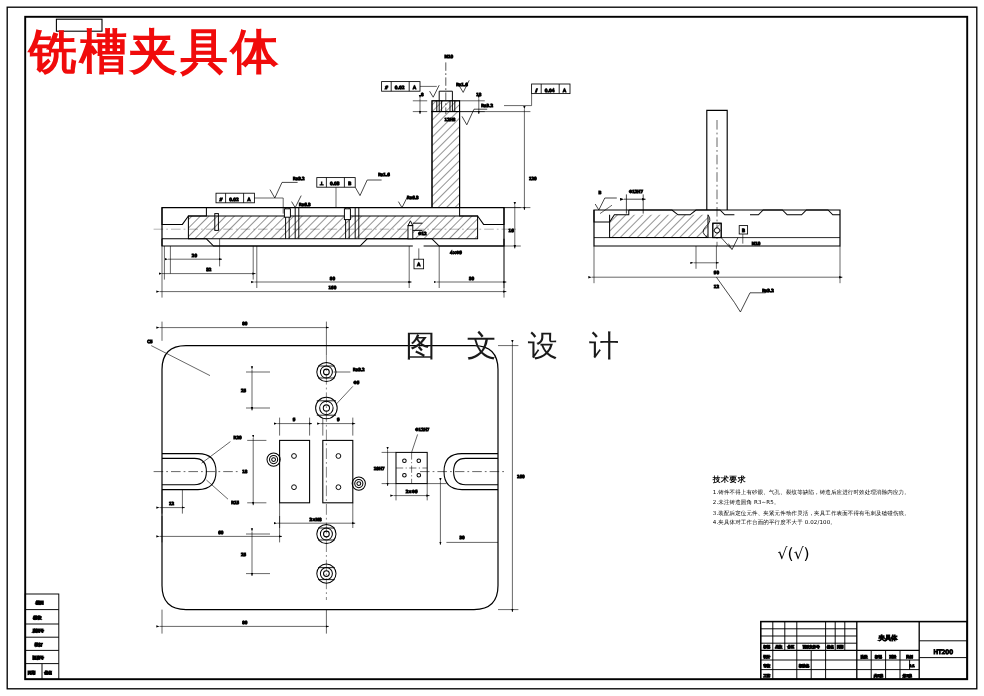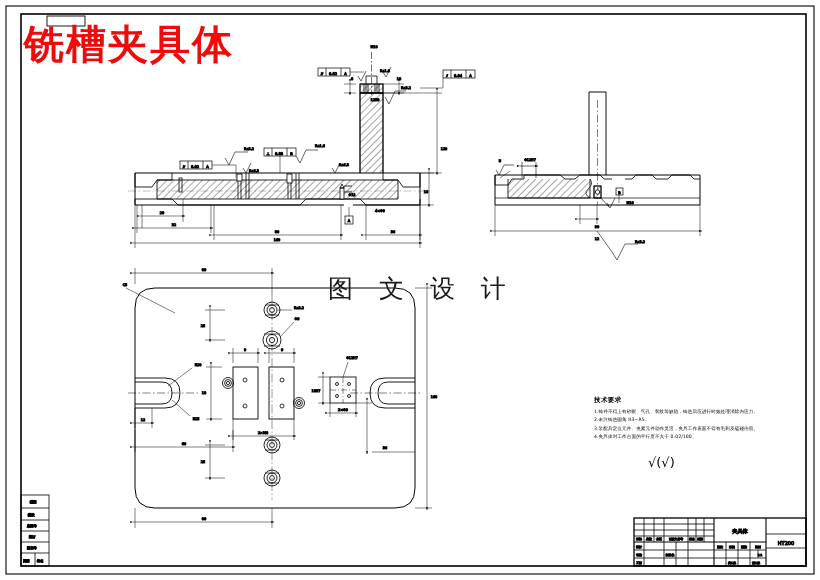--- a/index.html
+++ b/index.html
@@ -3,21 +3,21 @@
 <meta charset="utf-8">
 <style>
   html,body{margin:0;padding:0;background:#fff;}
   body{width:820px;height:580px;overflow:hidden;
        font-family:"Liberation Sans","DejaVu Sans",sans-serif;}
   #sheet{position:relative;width:820px;height:512px;background:#ffffff;}
   svg{display:block;}
   .ttl{position:absolute;left:24px;top:22px;font-size:40px;line-height:44px;
        color:#f00b0b;font-family:"DejaVu Sans",sans-serif;font-weight:700;
        letter-spacing:2px;white-space:nowrap;}
-  .wm{position:absolute;left:328px;top:272px;font-size:25px;color:#1a1a1a;
+  .wm{position:absolute;left:338px;top:272px;font-size:25px;color:#1a1a1a;
       font-family:"DejaVu Serif",serif;letter-spacing:9px;white-space:nowrap;}
   .tr-blk{position:absolute;left:594px;top:396px;width:190px;color:#000;}
   .tr-h{font-size:6.5px;font-weight:700;text-align:left;
         font-family:"DejaVu Sans",sans-serif;letter-spacing:.4px;}
   .tr-l{font-size:4.6px;line-height:7.4px;font-family:"DejaVu Sans",sans-serif;
         margin-top:3px;letter-spacing:.1px;}
   .tr-l div{margin-bottom:1px;}
   .fin{position:absolute;left:648px;top:455px;font-size:13px;
        font-family:"DejaVu Sans",sans-serif;color:#000;}
   .lbl{font-family:"DejaVu Sans",sans-serif;fill:#000;}

